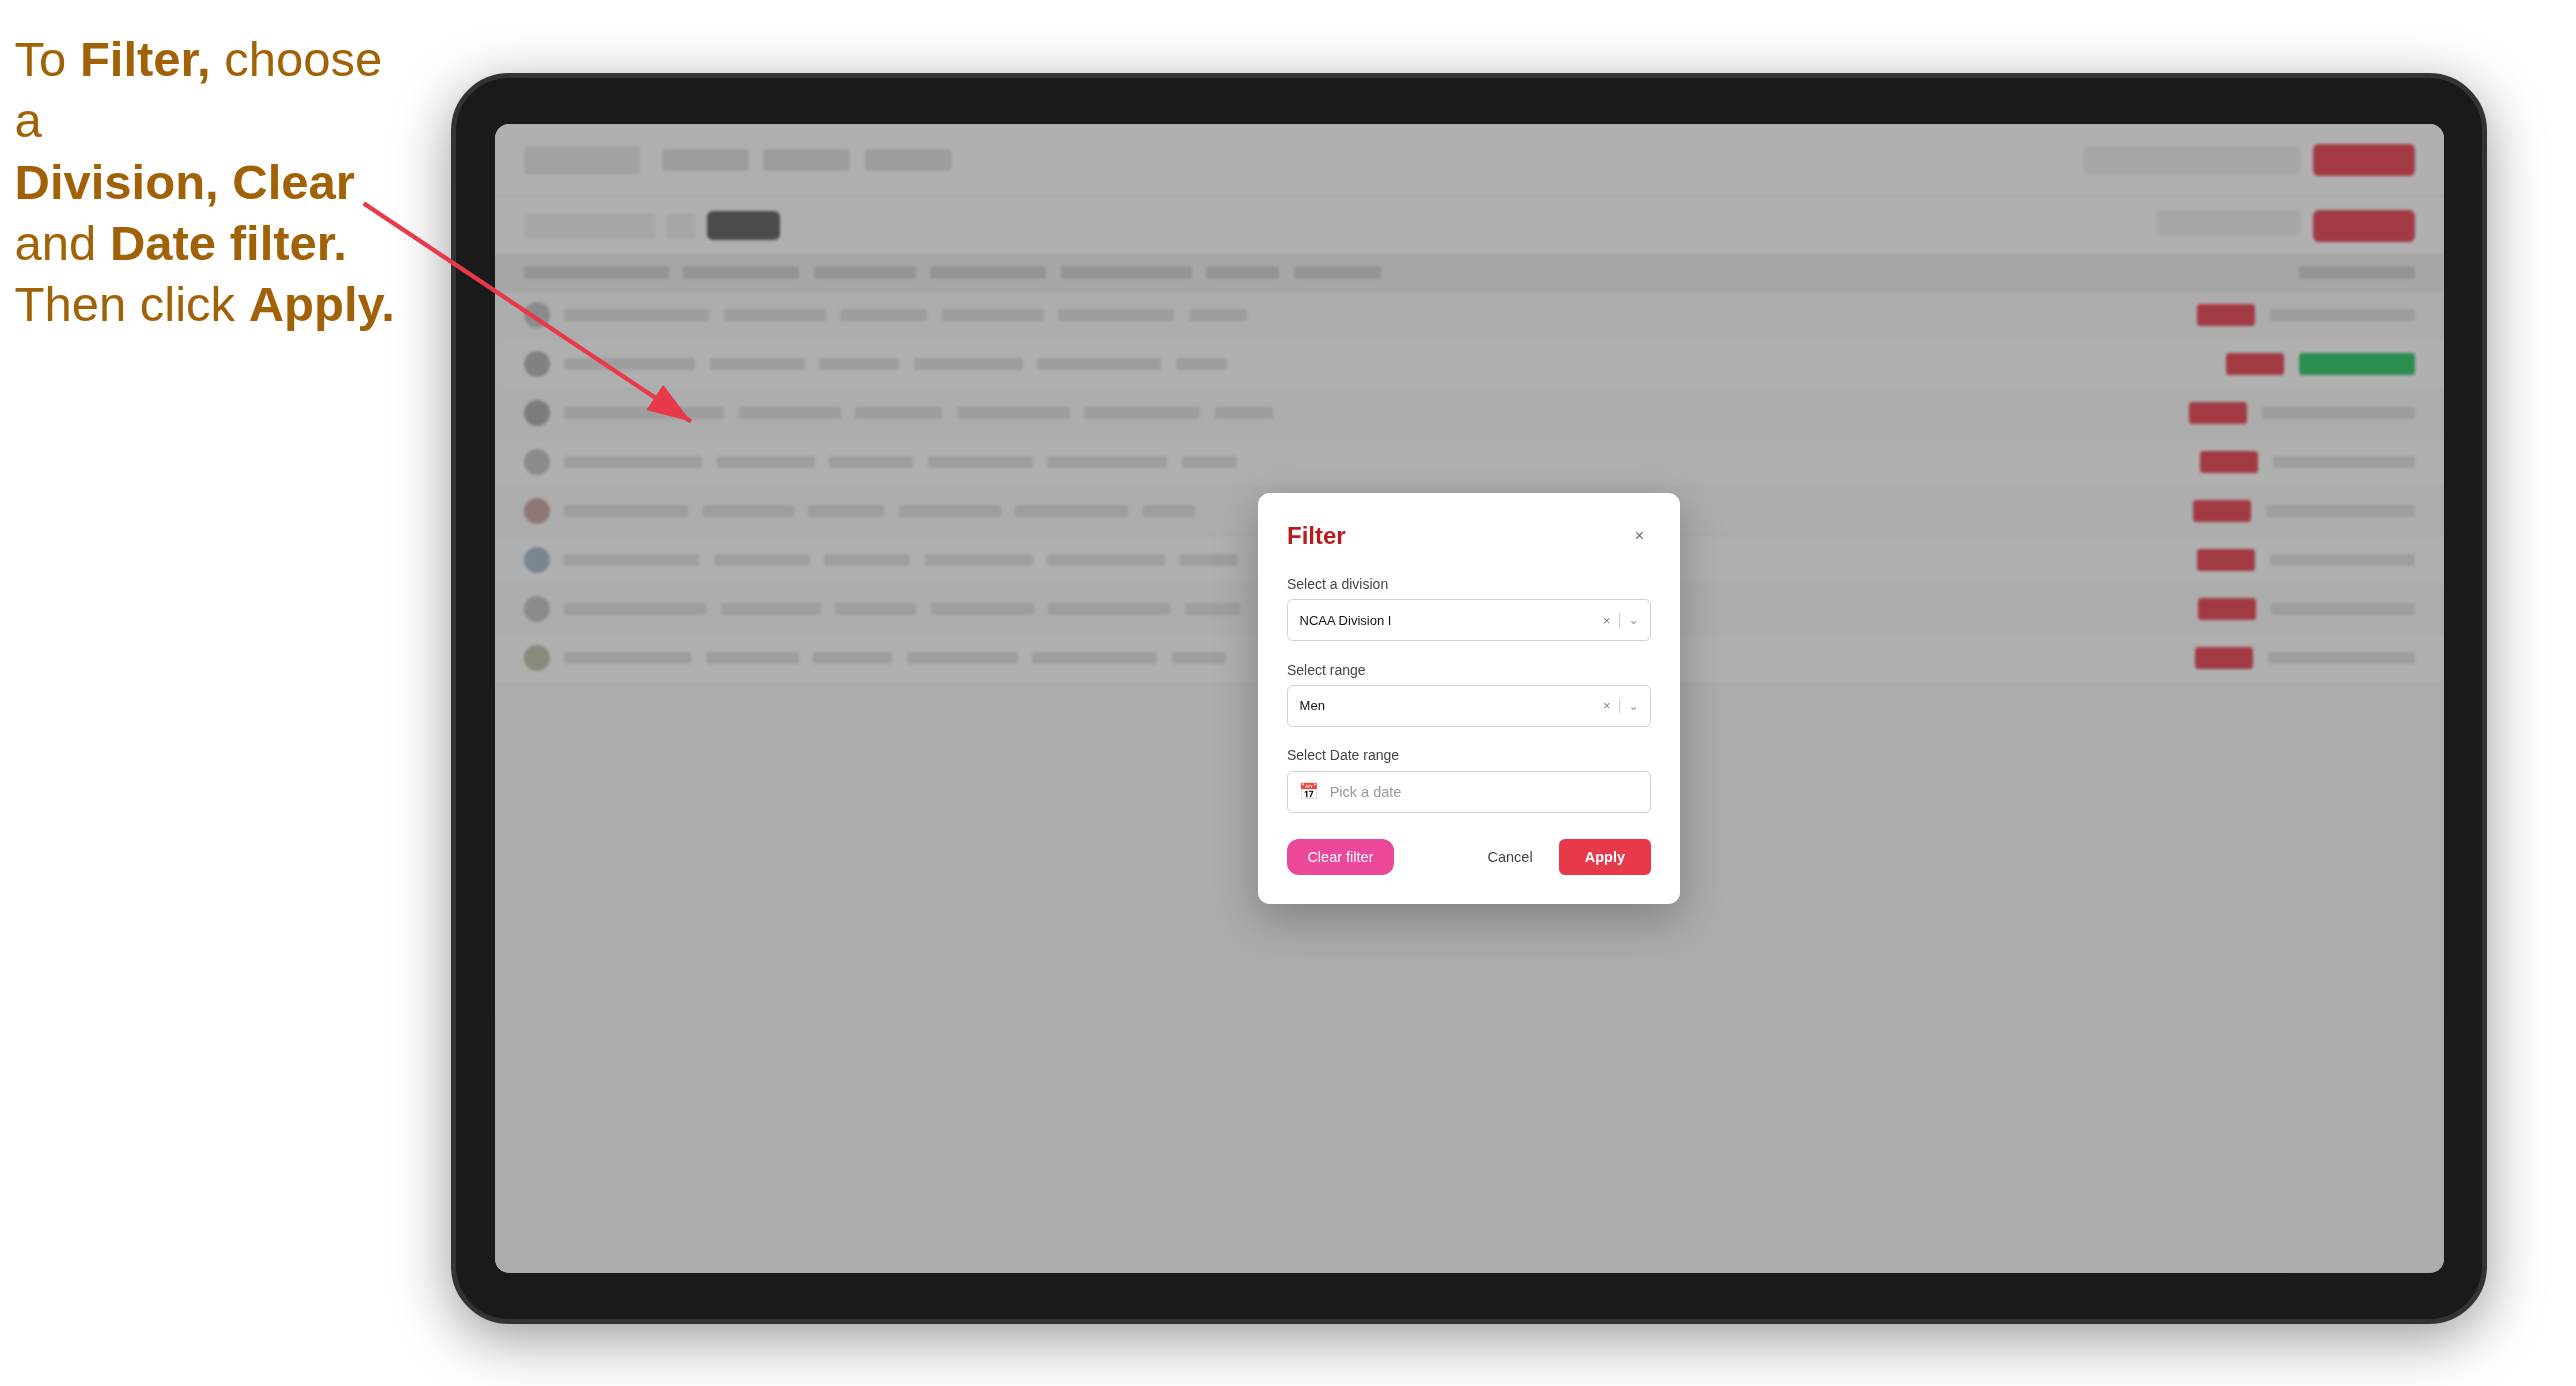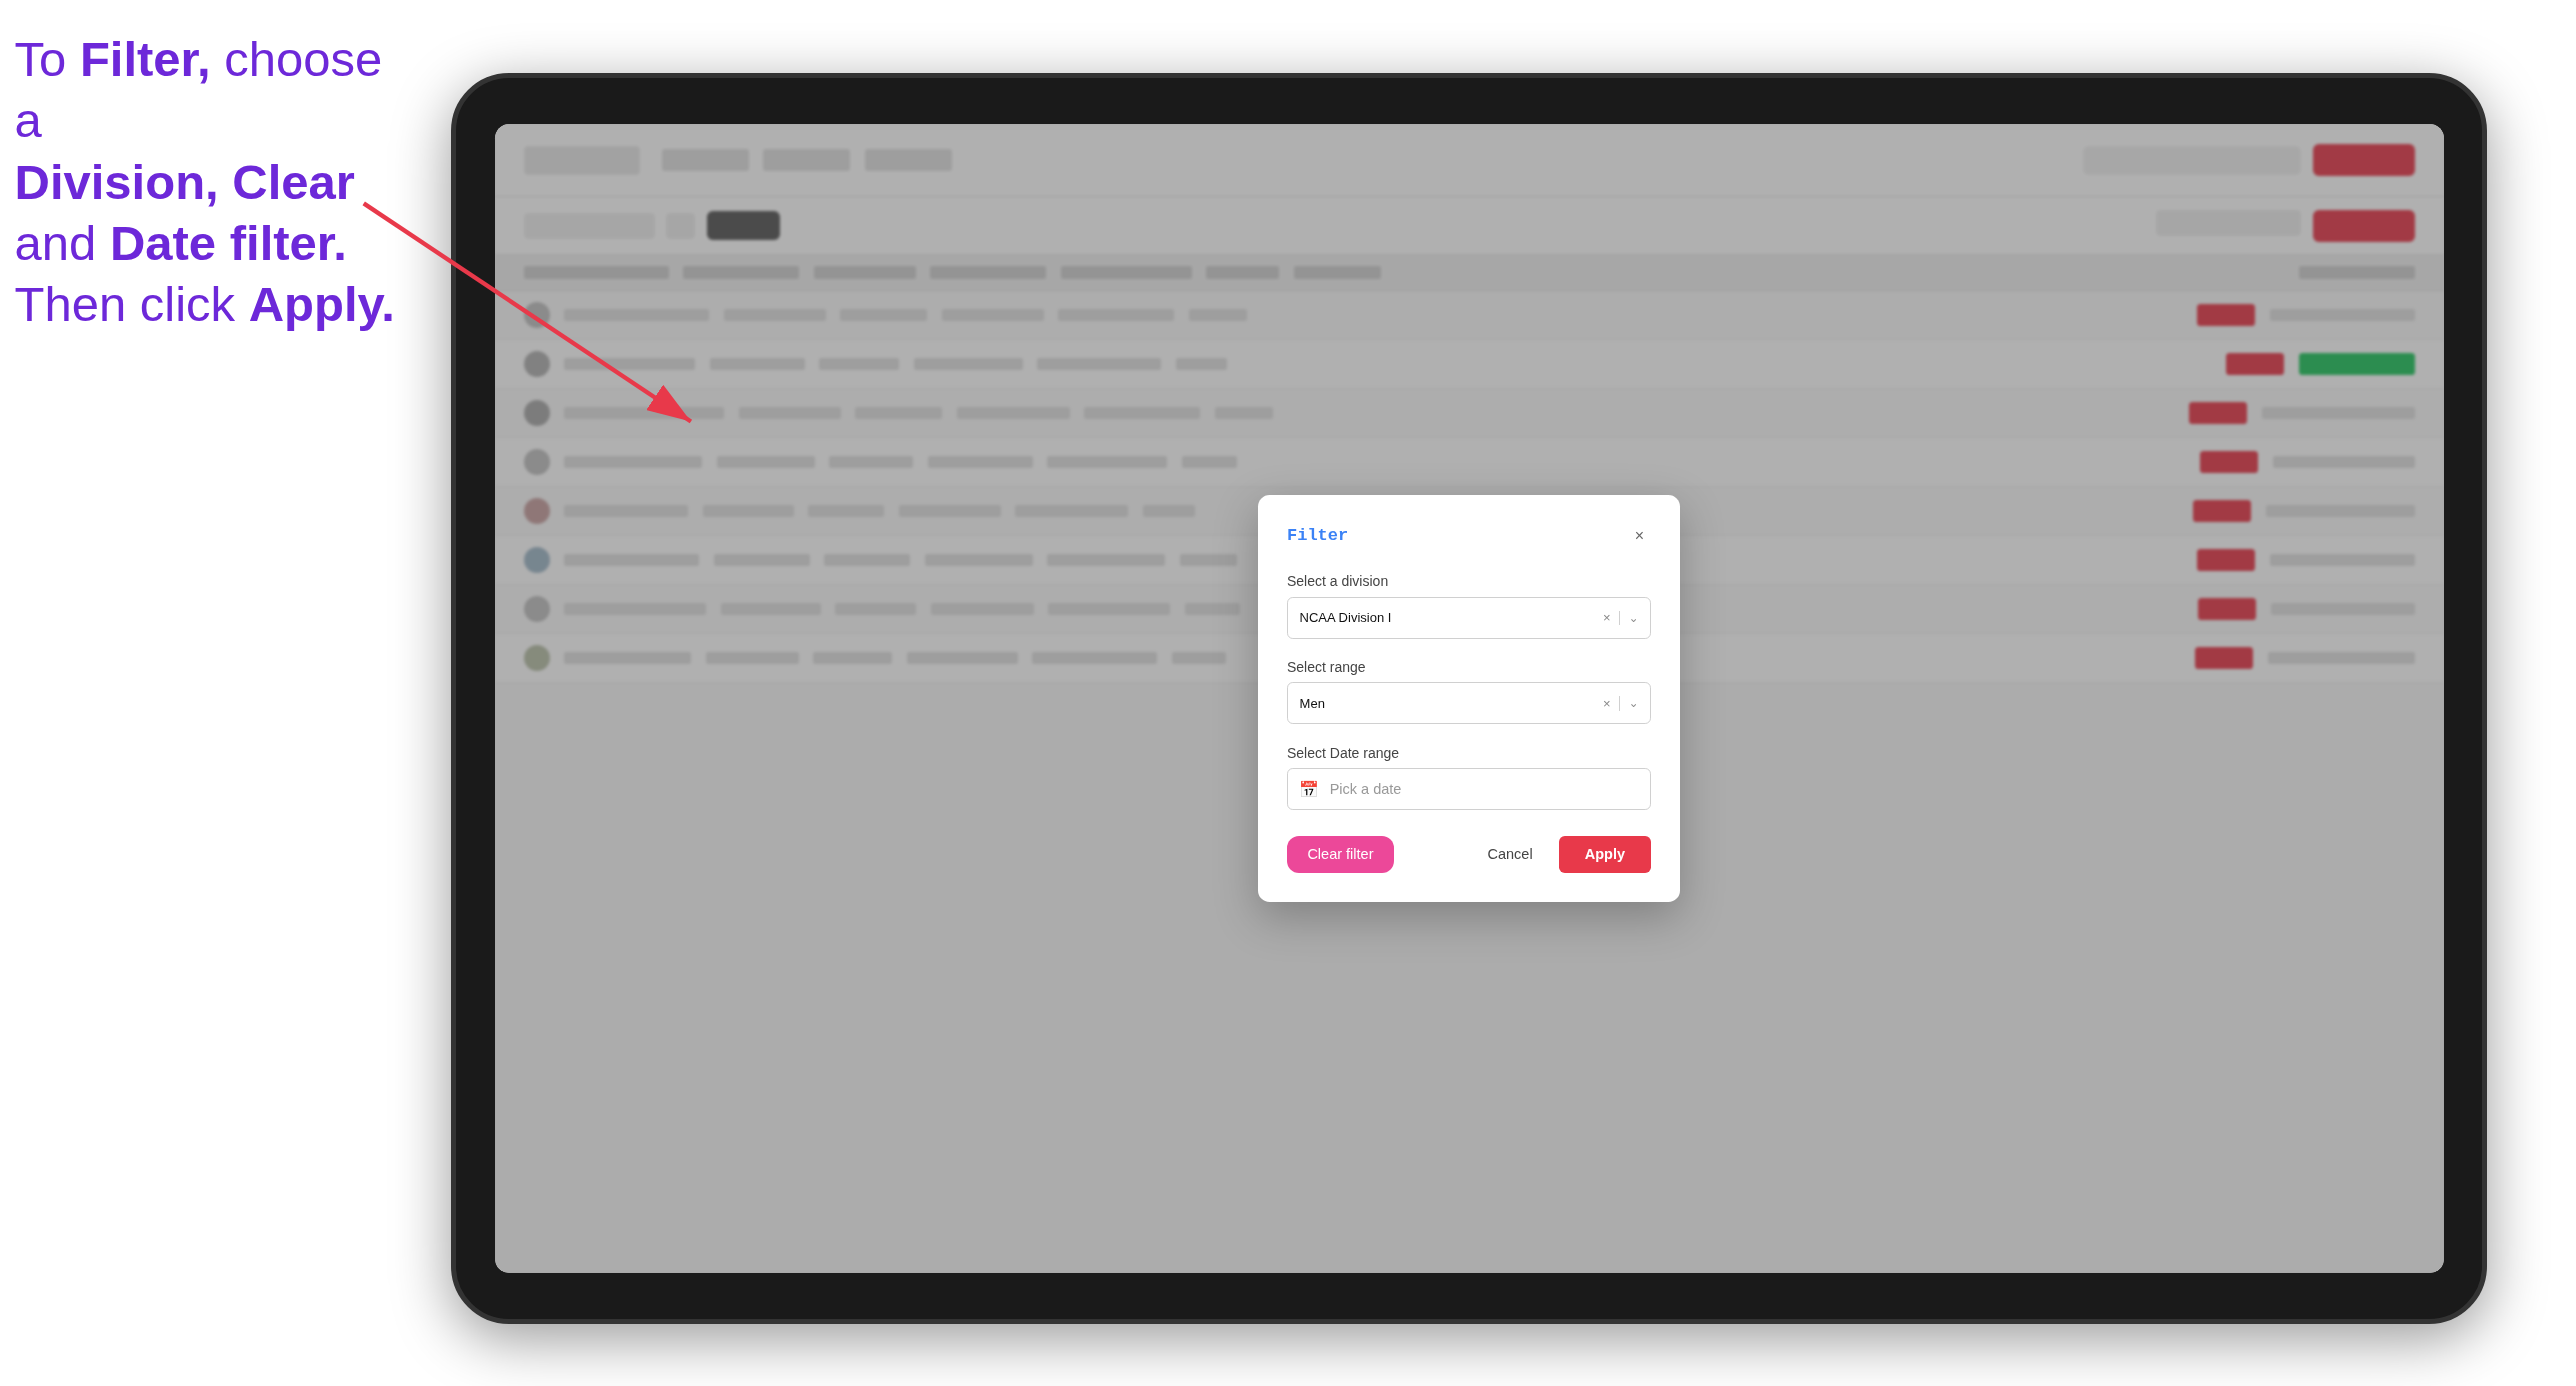--- a/index.html
+++ b/index.html
@@ -13,21 +13,21 @@
     }
 
     
     .instruction-text {
       position: absolute;
       left: 14.5px;
       top: 29px;
       width: 407px;
       font-size: 49px;
       line-height: 1.25;
-      color: #6d28d9;
+      color: #a16207;
     }
     .instruction-text strong {
       font-weight: 800;
     }
 
     
     .tablet-frame {
       position: absolute;
       left: 451px;
       top: 73px;
@@ -237,24 +237,23 @@
     }
 
     .modal-header {
       display: flex;
       justify-content: space-between;
       align-items: center;
       margin-bottom: 26px;
     }
 
     .modal-title {
-      font-size: 17px;
+      font-size: 24px;
       font-weight: 600;
-      color: #3b82f6;
-      font-family: Liberation Mono, monospace;
+      color: #b91c1c;
     }
 
     .modal-close {
       width: 23px;
       height: 23px;
       display: flex;
       align-items: center;
       justify-content: center;
       cursor: pointer;
       color: #666666;

